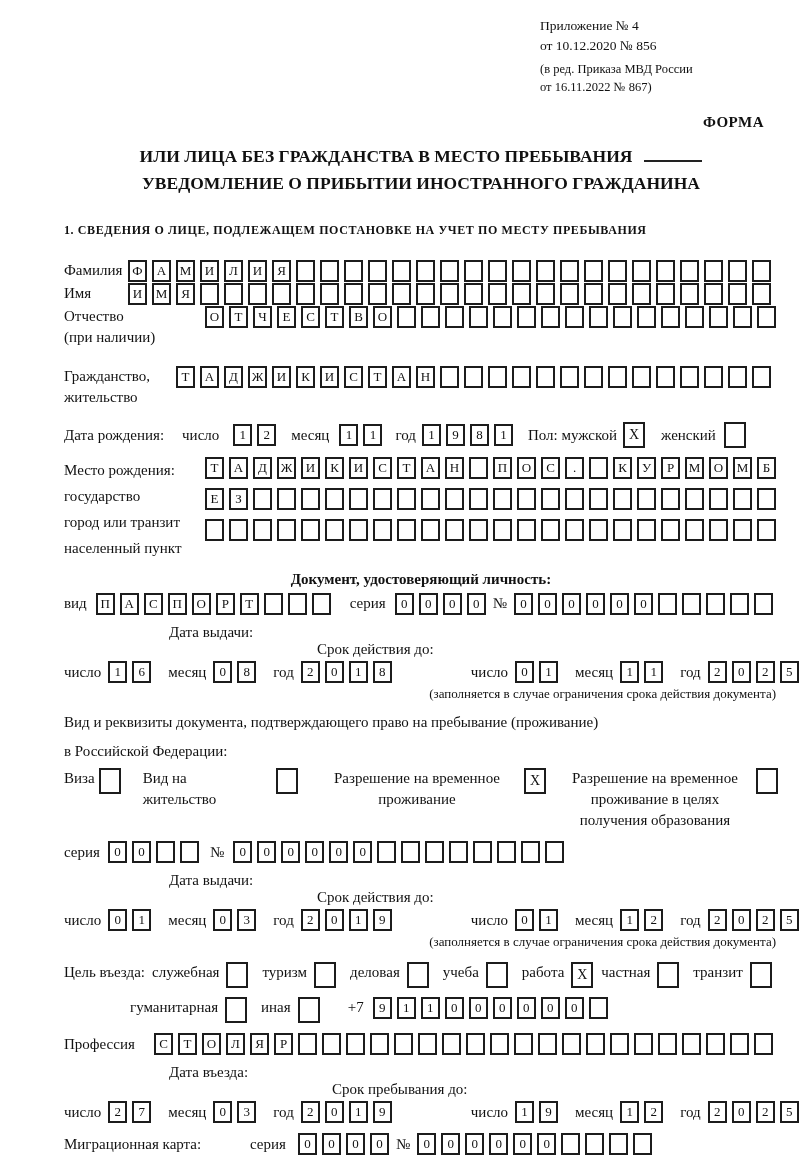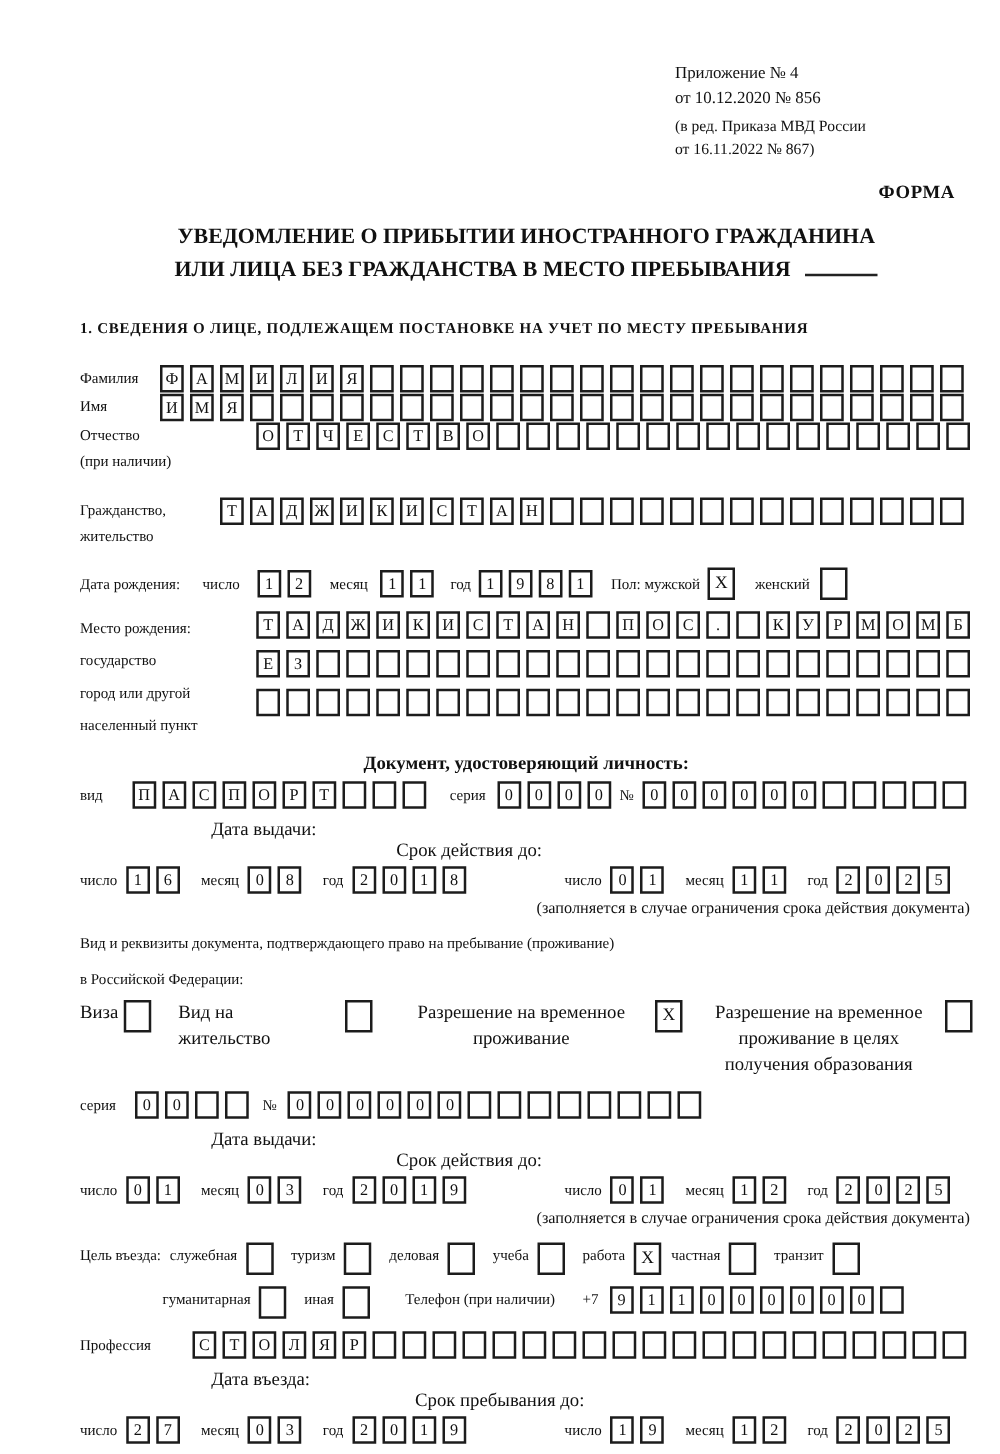--- a/index.html
+++ b/index.html
@@ -1,29 +1,29 @@
 <!DOCTYPE html>
 <html><head>
 <meta charset="utf-8">
 <style>
   * { margin:0; padding:0; box-sizing:border-box; }
   html,body { background:#fff; }
   body { width:800px; height:1163px; font-family:"Liberation Serif", serif; color:#111; }
-  .page { width:800px; height:1163px; padding:48px 22px 0 64px; overflow:hidden; position:relative; }
+  .page { width:800px; height:1163px; padding:16px 22px 0 64px; overflow:hidden; position:relative; }
 
   .appendix { margin-left:476px; width:240px; font-size:13.5px; line-height:1.5; }
   .amendment { margin-left:476px; width:240px; font-size:12.5px; line-height:1.45; margin-top:3px; }
   .forma { text-align:right; padding-right:14px; font-weight:bold; font-size:15px; margin-top:18px; letter-spacing:.5px; }
 
   .title { text-align:center; font-weight:bold; font-size:17.5px; line-height:1.55; margin-top:12px; }
   .blankline { display:inline-block; width:58px; border-bottom:2.5px solid #222; height:14px; margin-left:12px; }
 
   .sec1 { font-weight:bold; font-size:12px; letter-spacing:.6px; margin-top:26px; white-space:nowrap; }
 
-  .lab { font-size:12px; line-height:21px; }
+  .lab { font-size:15px; line-height:21px; }
   .frow { display:flex; align-items:flex-start; margin-top:1px; }
   .cells { display:flex; flex-wrap:nowrap; }
   .cell { flex:none; width:19px; height:22px; border:2px solid #1c1c1c; margin-right:5px;
           display:inline-flex; align-items:center; justify-content:center;
           font-size:13px; font-family:"Liberation Serif", serif; }
   .cbox { flex:none; width:22px; height:26px; border:2px solid #1c1c1c;
           display:inline-flex; align-items:center; justify-content:center; font-size:14px; }
 
   .w64  { width:64px;  flex:none; }
   .w141 { width:141px; flex:none; }
@@ -55,22 +55,22 @@
     <div>Приложение № 4</div>
     <div>от 10.12.2020 № 856</div>
   </div>
   <div class="amendment">
     <div>(в ред. Приказа МВД России</div>
     <div>от 16.11.2022 № 867)</div>
   </div>
   <div class="forma">ФОРМА</div>
 
   <div class="title">
+    <div><span>ИЛИ ЛИЦА БЕЗ ГРАЖДАНСТВА В МЕСТО ПРЕБЫВАНИЯ</span><span class="blankline"></span></div>
     <div>УВЕДОМЛЕНИЕ О ПРИБЫТИИ ИНОСТРАННОГО ГРАЖДАНИНА</div>
-    <div><span>ИЛИ ЛИЦА БЕЗ ГРАЖДАНСТВА В МЕСТО ПРЕБЫВАНИЯ</span><span class="blankline"></span></div>
   </div>
 
   <div class="sec1">1. СВЕДЕНИЯ О ЛИЦЕ, ПОДЛЕЖАЩЕМ ПОСТАНОВКЕ НА УЧЕТ ПО МЕСТУ ПРЕБЫВАНИЯ</div>
 
   <div class="frow" style="margin-top:22px;">
     <div class="lab w64">Фамилия</div>
     <div class="cells">
         <span class="cell">Ф</span>
         <span class="cell">А</span>
         <span class="cell">М</span>
@@ -223,21 +223,21 @@
     <span class="lab" style="margin-right:6px;">Пол: мужской</span>
     <span class="cbox">X</span>
     <span class="lab" style="margin:0 8px 0 16px;">женский</span>
     <span class="cbox"></span>
   </div>
 
   <div class="frow" style="margin-top:9px;">
     <div class="lab w141" style="line-height:26px;">
       <div>Место рождения:</div>
       <div>государство</div>
-      <div>город или другой</div>
+      <div>город или транзит</div>
       <div>населенный пункт</div>
     </div>
     <div>
       <div class="cells" style="margin-bottom:9px;">
           <span class="cell">Т</span>
           <span class="cell">А</span>
           <span class="cell">Д</span>
           <span class="cell">Ж</span>
           <span class="cell">И</span>
           <span class="cell">К</span>
@@ -310,21 +310,21 @@
           <span class="cell"></span>
           <span class="cell"></span>
           <span class="cell"></span>
           <span class="cell"></span>
         </div>
     </div>
   </div>
 
   <div class="dochead">Документ, удостоверяющий личность:</div>
 
-  <div class="frow" style="margin-top:5px; align-items:center;">
+  <div class="frow" style="margin-top:5px; align-items:flex-start;">
     <span class="lab" style="width:44px;">вид</span>
     <span class="cells">
         <span class="cell">П</span>
         <span class="cell">А</span>
         <span class="cell">С</span>
         <span class="cell">П</span>
         <span class="cell">О</span>
         <span class="cell">Р</span>
         <span class="cell">Т</span>
         <span class="cell"></span>
@@ -518,21 +518,20 @@
     <span class="cbox"></span>
     <span class="lab">транзит</span>
     <span class="cbox" style="margin-right:0;"></span>
   </div>
 
   <div class="purprow" style="margin-top:9px;">
     <span class="lab" style="margin-left:66px;">гуманитарная</span>
     <span class="cbox"></span>
     <span class="lab">иная</span>
     <span class="cbox" style="margin-right:28px;"></span>
-    <span class="lab" style="margin-right:22px;">Телефон (при наличии)</span>
     <span class="lab" style="margin-right:9px;">+7</span>
     <span class="cells">
         <span class="cell">9</span>
         <span class="cell">1</span>
         <span class="cell">1</span>
         <span class="cell">0</span>
         <span class="cell">0</span>
         <span class="cell">0</span>
         <span class="cell">0</span>
         <span class="cell">0</span>

